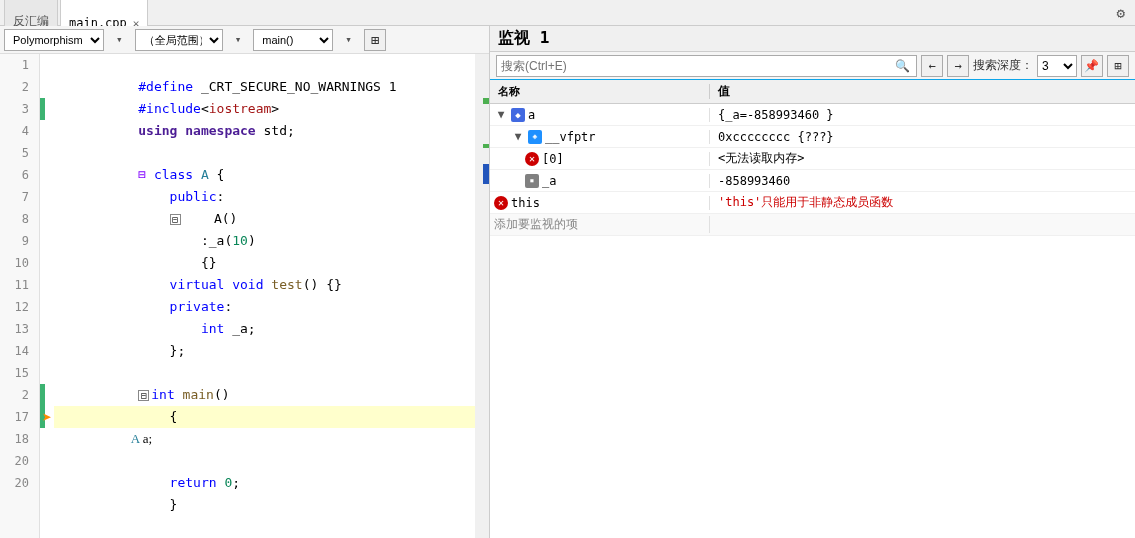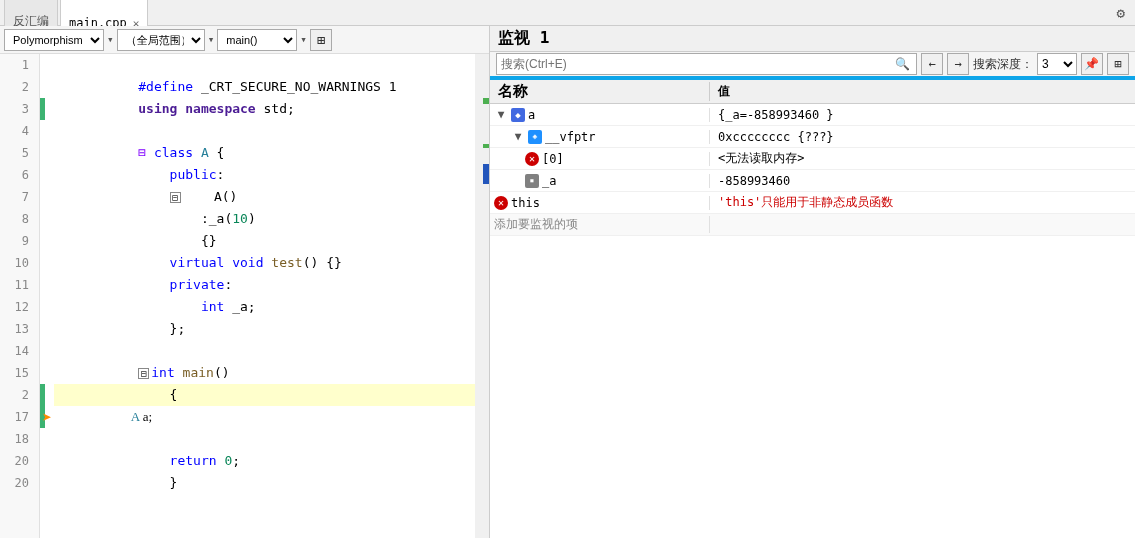--- a/index.html
+++ b/index.html
@@ -72,21 +72,21 @@
     }
 
     
     .editor-toolbar {
       display: flex;
       align-items: center;
       background: #f5f5f5;
       border-bottom: 1px solid #ddd;
       height: 28px;
       padding: 0 4px;
-      gap: 3px;
+      gap: 12px;
     }
     .toolbar-select {
       font-size: 11px;
       border: 1px solid #aaa;
       background: #fff;
       padding: 1px 4px;
       height: 22px;
       cursor: pointer;
     }
     .toolbar-btn {
@@ -224,21 +224,21 @@
       padding: 0 8px;
       font-size: 16px;
       font-weight: bold;
       color: #000;
     }
 
     .watch-toolbar {
       display: flex;
       align-items: center;
       background: #f5f5f5;
-      border-bottom: 4px solid #0ea5e9;
+      border-bottom: 1px solid #0ea5e9;
       height: 28px;
       padding: 0 6px;
       gap: 4px;
     }
 
     .search-box {
       display: flex;
       align-items: center;
       border: 1px solid #aaa;
       background: #fff;
@@ -304,21 +304,21 @@
       display: flex;
       background: #f0f0f0;
       border-bottom: 1px solid #ccc;
       height: 24px;
       align-items: center;
     }
 
     .watch-col-name {
       width: 220px;
       padding: 0 8px;
-      font-size: 15px;
+      font-size: 11px;
       font-weight: bold;
       border-right: 1px solid #ccc;
     }
 
     .watch-col-value {
       flex: 1;
       padding: 0 8px;
       font-size: 12px;
       font-weight: bold;
     }
@@ -535,20 +535,23 @@
         <div class="indicator-cell"></div>
         <div class="indicator-cell"></div>
         <div class="indicator-cell"></div>
       </div>
 
       <div class="code-content">
         <div class="code-line">
           <span class="prep">#define</span><span> _CRT_SECURE_NO_WARNINGS 1</span>
         </div>
         <div class="code-line">
+          <span class="prep">#include</span><span>&lt;</span><span class="str">iostream</span><span>&gt;</span>
+        </div>
+        <div class="code-line">
           <span class="kw">using</span><span> </span><span class="kw">namespace</span><span> std;</span>
         </div>
         <div class="code-line"></div>
         <div class="code-line">
           <span style="color:#8000ff;">⊟</span><span> </span><span class="kw2">class</span><span> </span><span class="cls">A</span><span> {</span>
         </div>
         <div class="code-line">
           <span>    </span><span class="kw2">public</span><span>:</span>
         </div>
         <div class="code-line">

